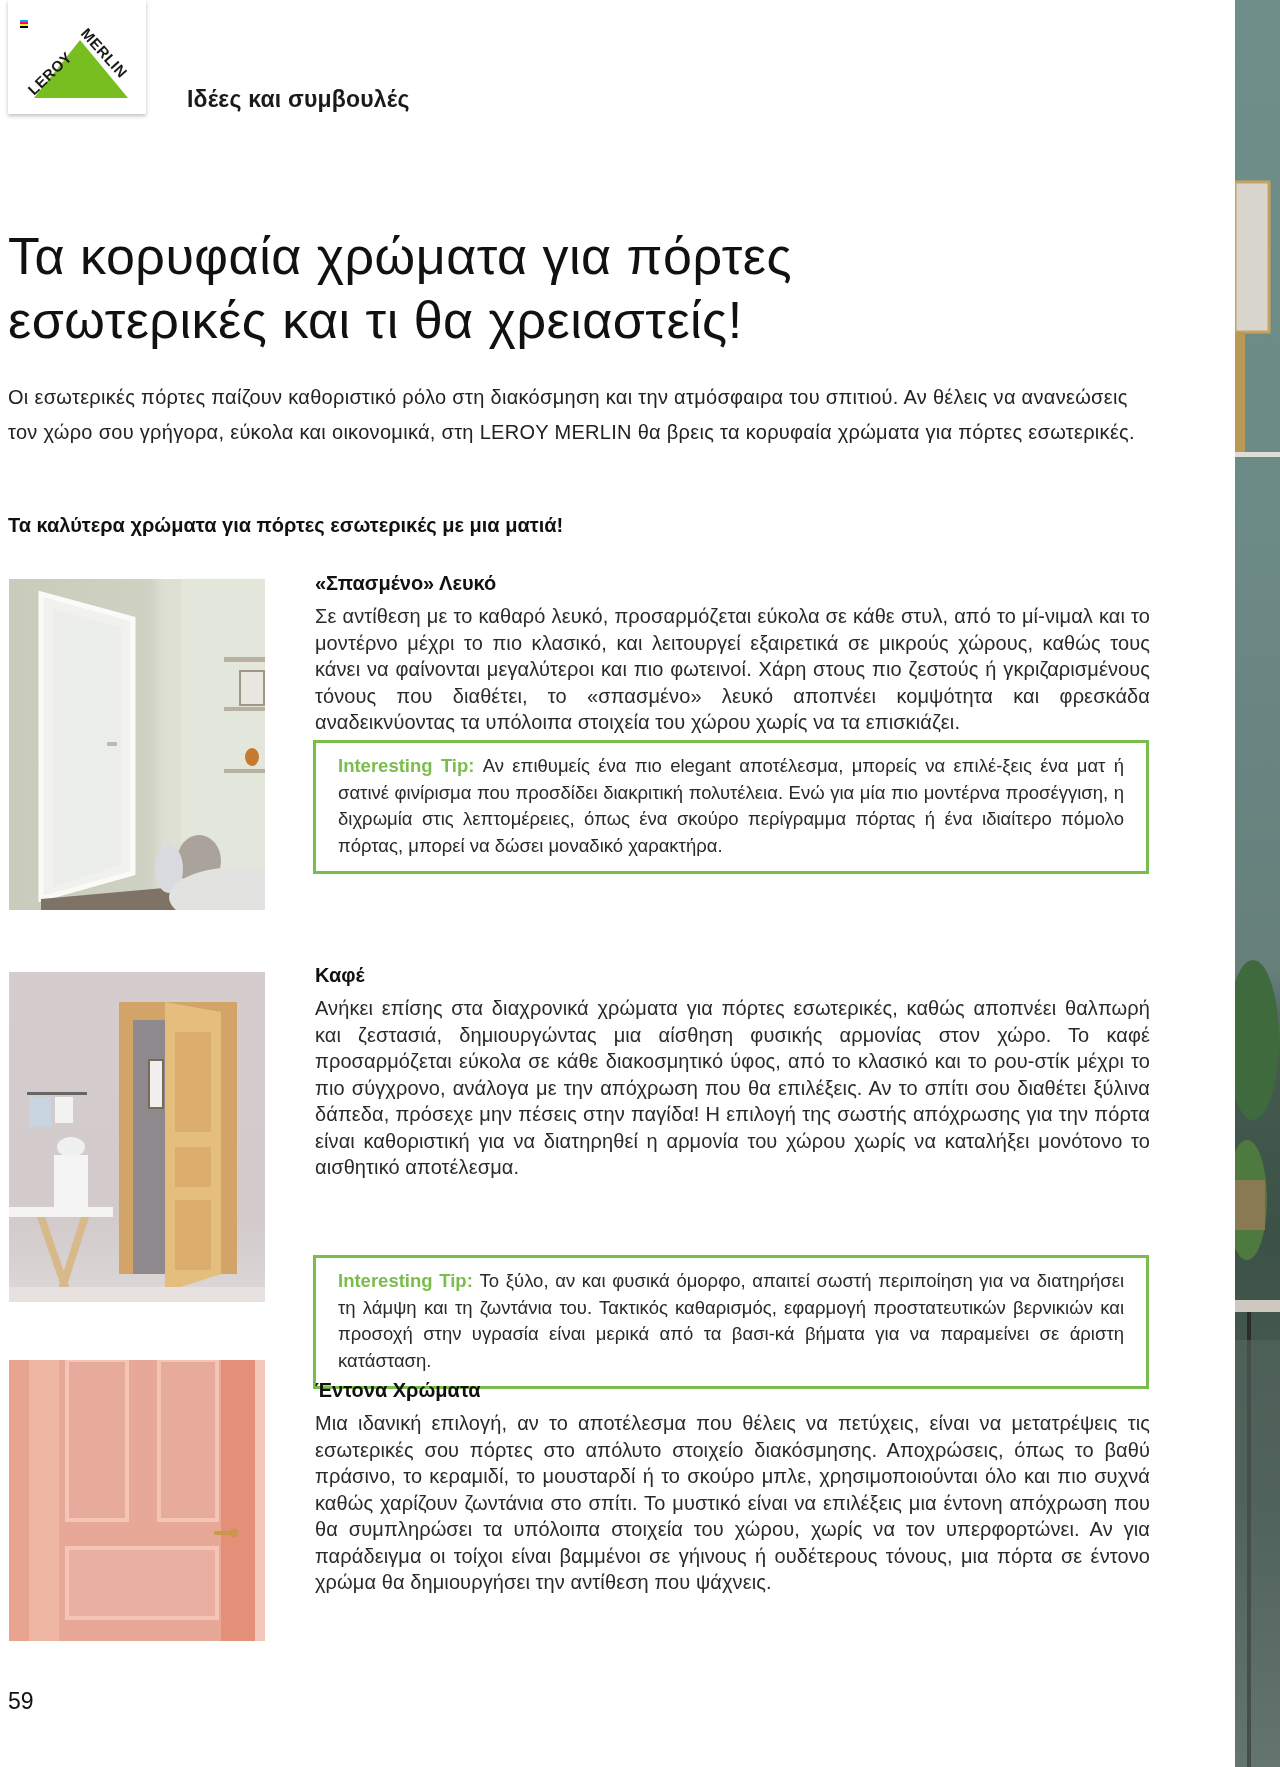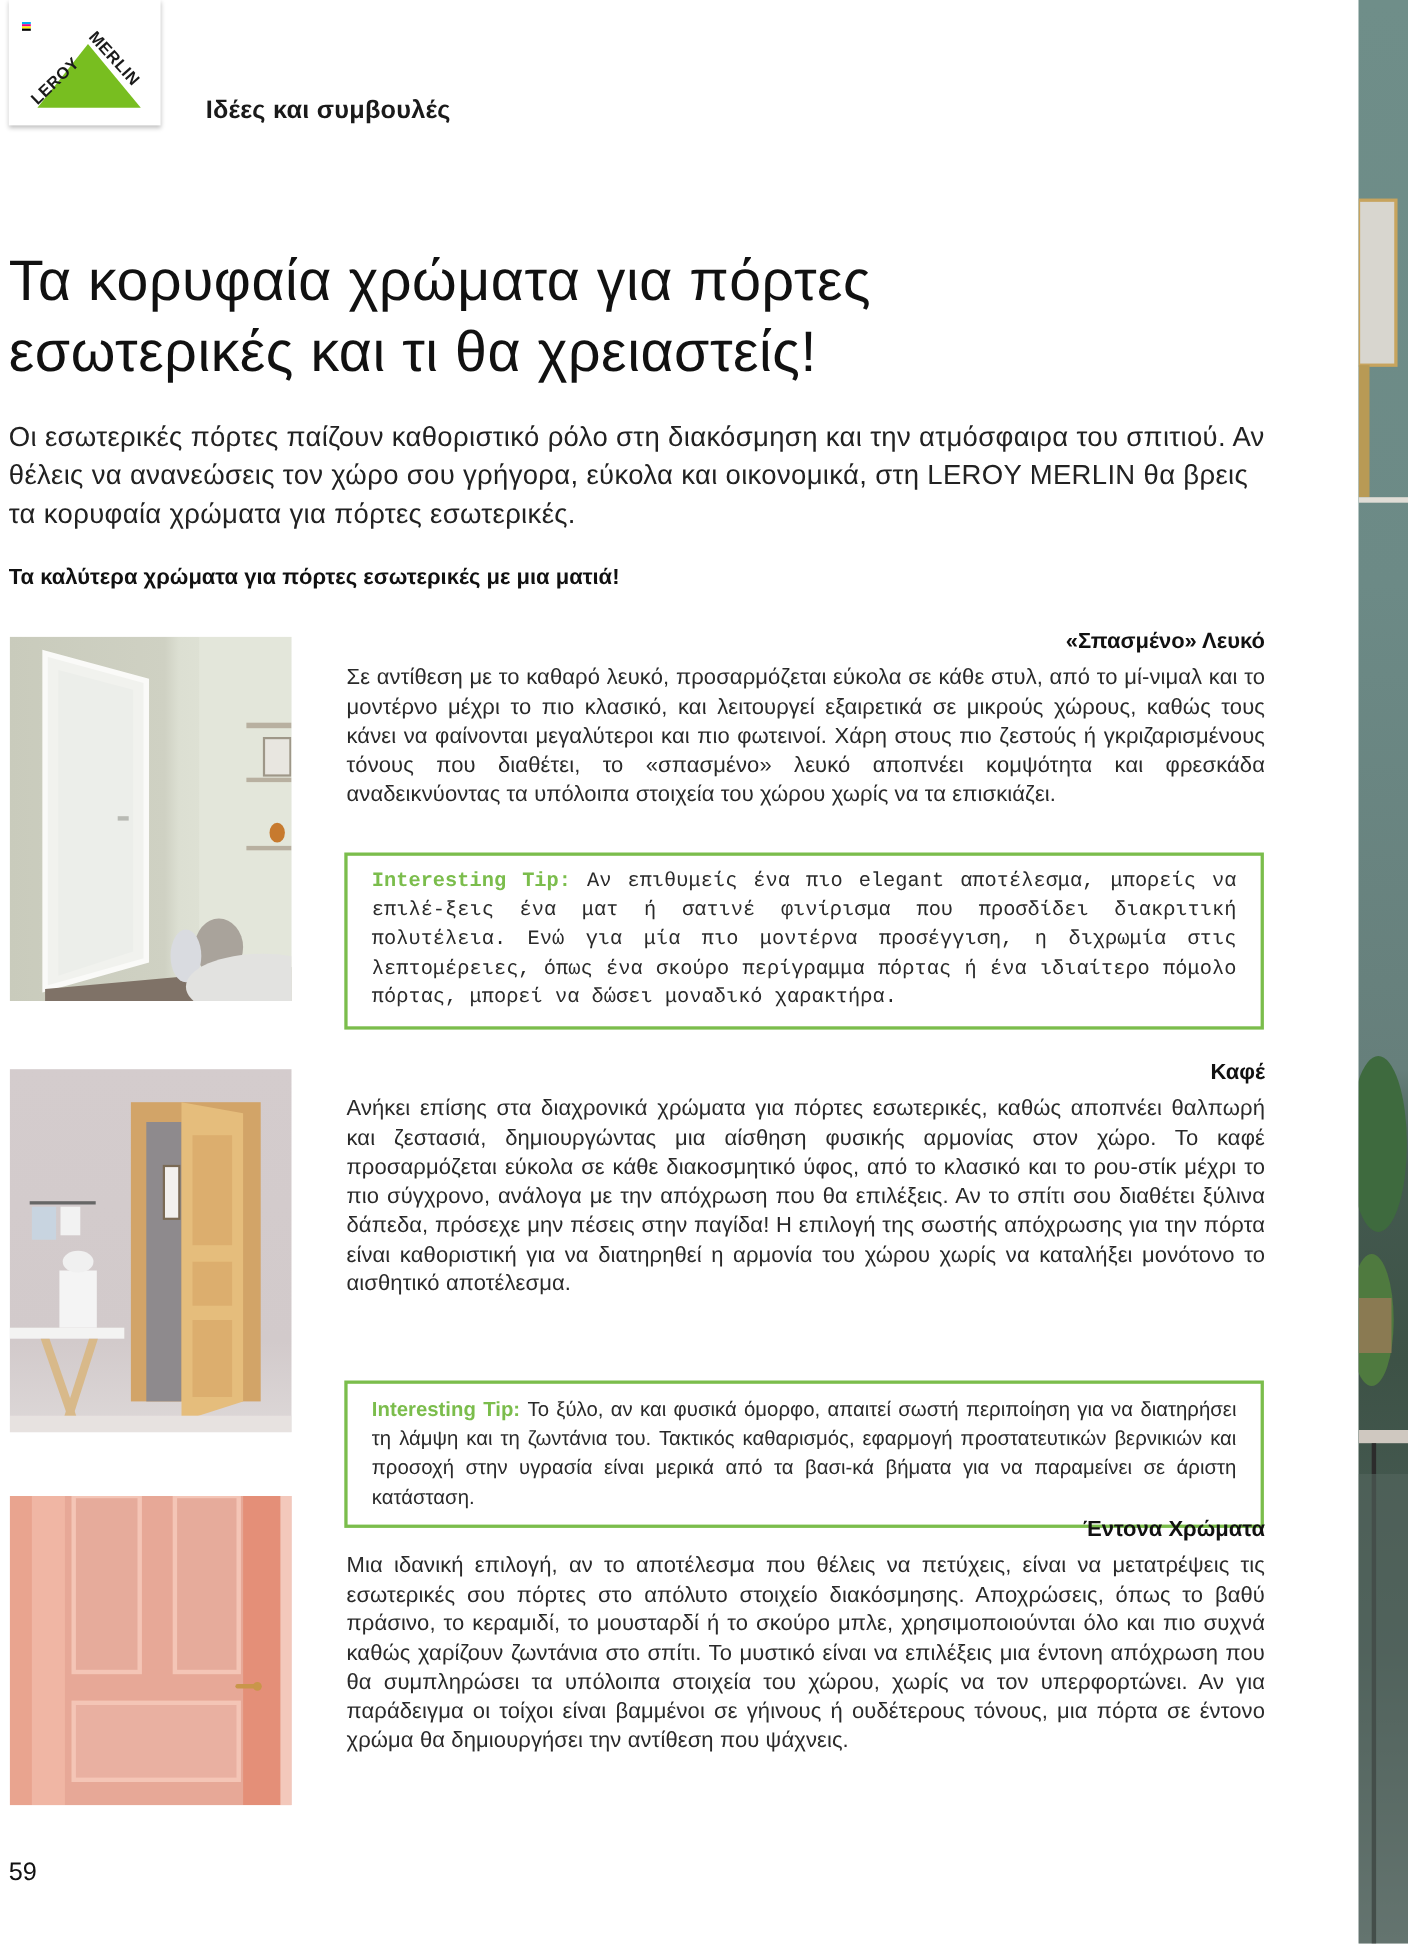--- a/index.html
+++ b/index.html
@@ -20,40 +20,40 @@
   }
 
   .page-title {
     position: absolute; left: 8px; top: 224px; width: 1060px;
     font-size: 52px; font-weight: 400; line-height: 64px; color: #111;
     letter-spacing: 0.5px;
   }
 
   .intro {
     position: absolute; left: 8px; top: 380px; width: 1150px;
-    font-size: 25px; line-height: 35px; color: #222; letter-spacing: 0.3px;
+    font-size: 20px; line-height: 35px; color: #222; letter-spacing: 0.3px;
   }
 
   .lead {
     position: absolute; left: 8px; top: 514px;
     font-size: 20px; font-weight: 700; color: #111;
   }
 
   .photo {
     position: absolute; left: 9px; width: 256px; overflow: hidden;
   }
   .photo-1 { top: 579px; height: 331px; background: linear-gradient(90deg,#c9cbbc 0%,#cfd1c3 55%,#dcdfd2 60%,#e4e7dc 100%); }
   .photo-2 { top: 972px; height: 330px; background: linear-gradient(180deg,#d4cccd 0%,#d2cacb 75%,#ddd8d8 100%); }
   .photo-3 { top: 1360px; height: 281px; background: #e7a897; }
 
   .section {
     position: absolute; left: 315px; width: 835px;
   }
   .section h3 {
-    font-size: 20px; font-weight: 700; color: #111; margin-bottom: 8px; line-height: 24px; text-align: right;
+    font-size: 20px; font-weight: 700; color: #111; margin-bottom: 8px; line-height: 24px;
   }
   .section p {
     font-size: 20px; line-height: 26.5px; color: #2a2a2a; text-align: justify; letter-spacing: 0.1px;
   }
   .tip {
     position: absolute; left: 313px; width: 836px;
     border: 3px solid #7bbd4c; padding: 10px 22px 12px 22px;
     font-size: 18.5px; line-height: 26.5px; color: #2a2a2a; text-align: justify;
   }
   .tip .tip-label { color: #7bbd4c; font-weight: 700; }
@@ -112,21 +112,21 @@
     <ellipse cx="160" cy="290" rx="14" ry="24" fill="#d9dbe0"></ellipse>
     <ellipse cx="230" cy="318" rx="70" ry="30" fill="#e2e2e0"></ellipse>
   </svg>
 </div>
 
 <section class="section" style="top:571px;">
   <h3>«Σπασμένο» Λευκό</h3>
   <p>Σε αντίθεση με το καθαρό λευκό, προσαρμόζεται εύκολα σε κάθε στυλ, από το μί-νιμαλ και το μοντέρνο μέχρι το πιο κλασικό, και λειτουργεί εξαιρετικά σε μικρούς χώρους, καθώς τους κάνει να φαίνονται μεγαλύτεροι και πιο φωτεινοί. Χάρη στους πιο ζεστούς ή γκριζαρισμένους τόνους που διαθέτει, το «σπασμένο» λευκό αποπνέει κομψότητα και φρεσκάδα αναδεικνύοντας τα υπόλοιπα στοιχεία του χώρου χωρίς να τα επισκιάζει.</p>
 </section>
 
-<div class="tip" style="top:775px;font-family:Liberation Mono, monospace;">
+<div class="tip" style="top:740px;">
   <span class="tip-label">Interesting Tip:</span><span> Αν επιθυμείς ένα πιο elegant αποτέλεσμα, μπορείς να επιλέ-ξεις ένα ματ ή σατινέ φινίρισμα που προσδίδει διακριτική πολυτέλεια. Ενώ για μία πιο μοντέρνα προσέγγιση, η διχρωμία στις λεπτομέρειες, όπως ένα σκούρο περίγραμμα πόρτας ή ένα ιδιαίτερο πόμολο πόρτας, μπορεί να δώσει μοναδικό χαρακτήρα.</span>
 </div>
 
 <div class="photo photo-2">
   <svg width="256" height="330" viewBox="0 0 256 330">
     <rect x="110" y="30" width="118" height="272" fill="#d2a468"></rect>
     <rect x="124" y="48" width="32" height="254" fill="#8e8a8d"></rect>
     <rect x="140" y="88" width="14" height="48" fill="#f2f0ee" stroke="#7a6a55" stroke-width="2"></rect>
     <polygon points="156,30 212,40 212,302 156,320" fill="#e5bd7c"></polygon>
     <rect x="166" y="60" width="36" height="100" fill="#dcae6e"></rect>

